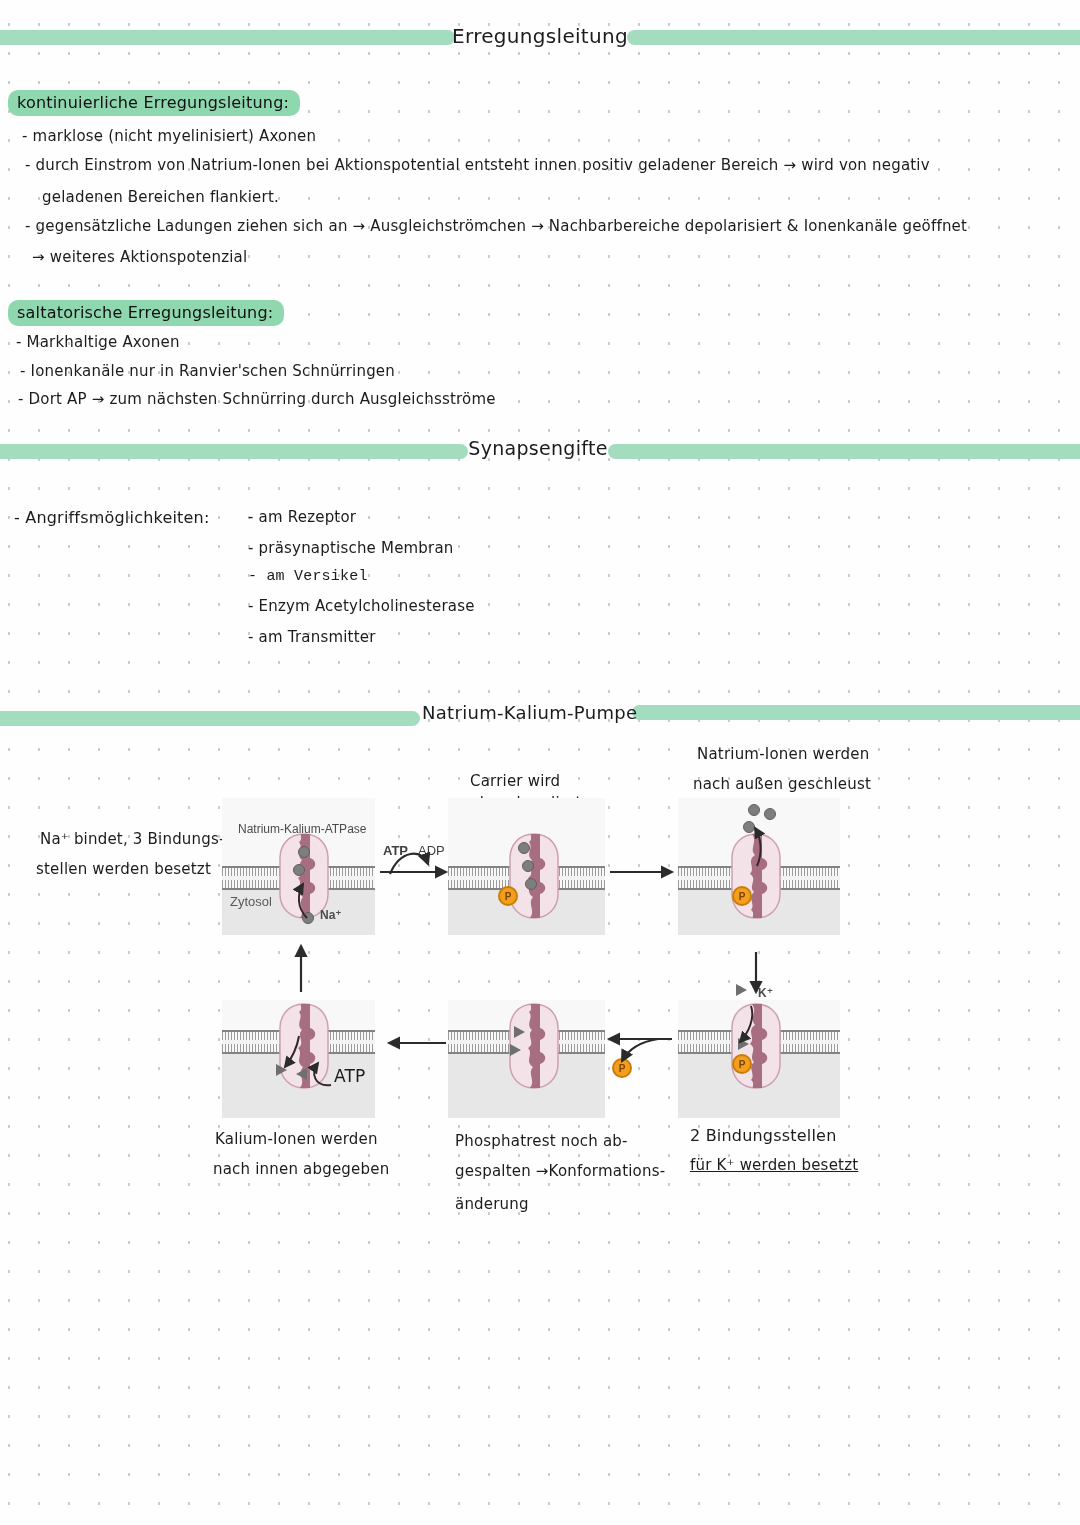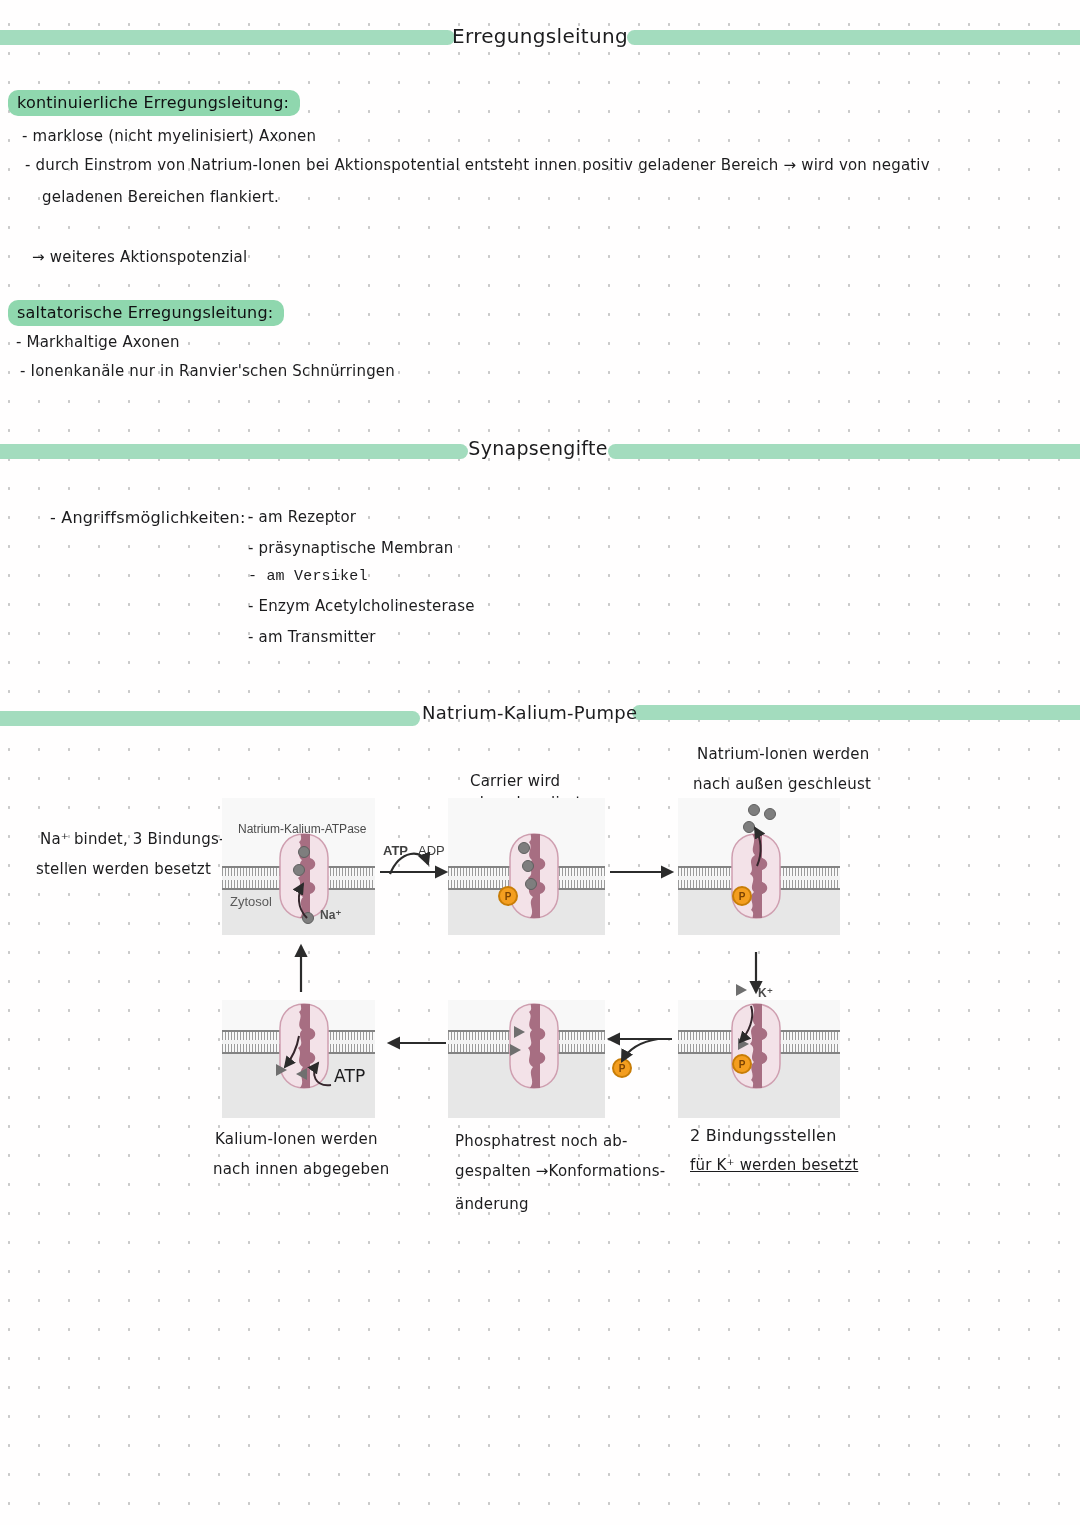--- a/index.html
+++ b/index.html
@@ -69,31 +69,33 @@
   </svg>
 
   <div class="bar" style="left:-10px;top:30px;width:465px;"></div>
   <div class="bar" style="left:627px;top:30px;width:463px;"></div>
   <div class="hw-title" style="left:450px;top:24px;width:180px;">Erregungsleitung</div>
 
   <div class="hl-badge" style="left:8px;top:90px;">kontinuierliche Erregungsleitung:</div>
   <div class="hw" style="left:22px;top:127px;">- marklose (nicht myelinisiert) Axonen</div>
   <div class="hw" style="left:25px;top:156px;">- durch Einstrom von Natrium-Ionen bei Aktionspotential entsteht innen positiv geladener Bereich → wird von negativ</div>
   <div class="hw" style="left:42px;top:188px;">geladenen Bereichen flankiert.</div>
+  <div class="hw" style="left:25px;top:217px;">- gegensätzliche Ladungen ziehen sich an → Ausgleichströmchen → Nachbarbereiche depolarisiert &amp; Ionenkanäle geöffnet</div>
   <div class="hw" style="left:32px;top:248px;">→ weiteres Aktionspotenzial</div>
 
   <div class="hl-badge" style="left:8px;top:300px;">saltatorische Erregungsleitung:</div>
   <div class="hw" style="left:16px;top:333px;">- Markhaltige Axonen</div>
   <div class="hw" style="left:20px;top:362px;">- Ionenkanäle nur in Ranvier'schen Schnürringen</div>
+  <div class="hw" style="left:18px;top:390px;">- Dort AP → zum nächsten Schnürring durch Ausgleichsströme</div>
 
   <div class="bar" style="left:-10px;top:444px;width:478px;"></div>
   <div class="bar" style="left:608px;top:444px;width:482px;"></div>
   <div class="hw-title" style="left:466px;top:437px;width:144px;font-size:19px;">Synapsengifte</div>
 
-  <div class="hw" style="left:14px;top:508px;font-size:16px;margin-left:36px;">- Angriffsmöglichkeiten:</div>
+  <div class="hw" style="left:14px;top:508px;font-size:16px;">- Angriffsmöglichkeiten:</div>
   <div class="hw" style="left:248px;top:508px;">- am Rezeptor</div>
   <div class="hw" style="left:248px;top:539px;">- präsynaptische Membran</div>
   <div class="hw" style="left:248px;top:568px;font-family:Liberation Mono, monospace;">- am Versikel</div>
   <div class="hw" style="left:248px;top:597px;">- Enzym Acetylcholinesterase</div>
   <div class="hw" style="left:248px;top:628px;">- am Transmitter</div>
 
   <div class="bar" style="left:-10px;top:711px;width:430px;"></div>
   <div class="bar" style="left:632px;top:705px;width:455px;"></div>
   <div class="hw-title" style="left:422px;top:702px;width:210px;font-size:18px;">Natrium-Kalium-Pumpe</div>
 

